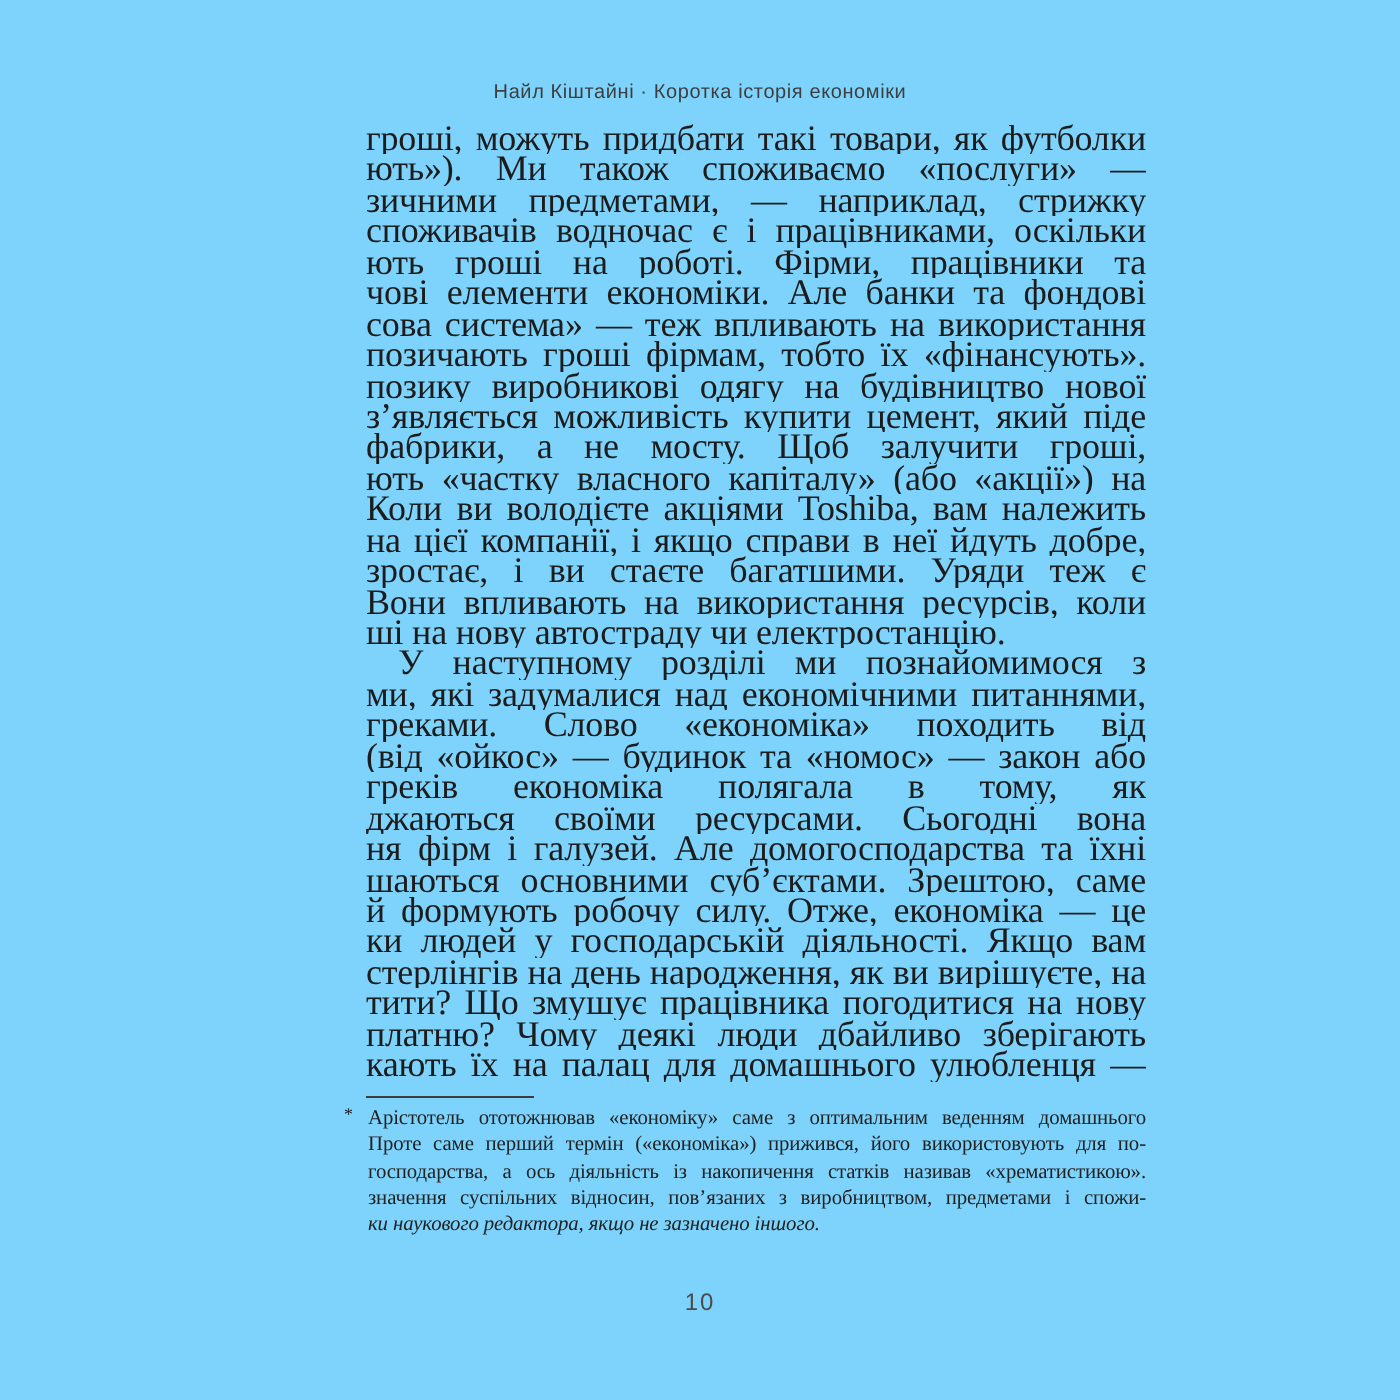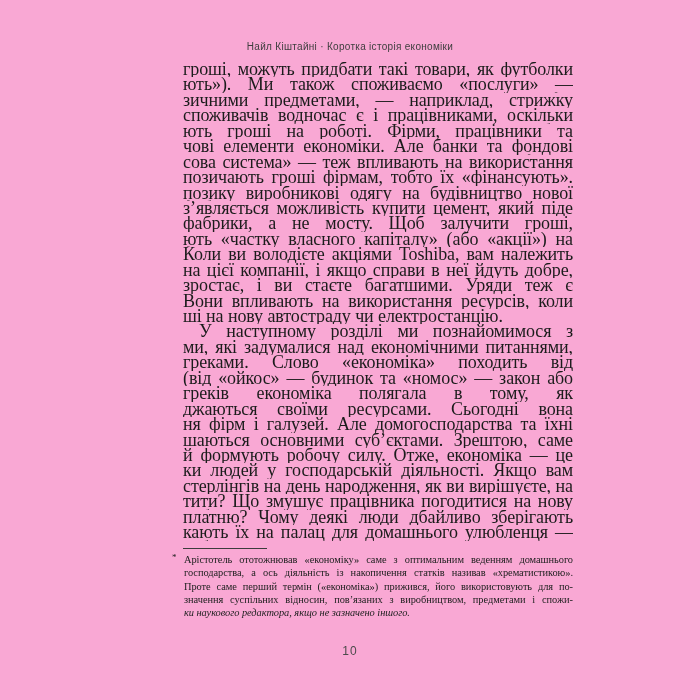--- a/index.html
+++ b/index.html
@@ -1,20 +1,20 @@
 <!DOCTYPE html>
 <html><head>
 <meta charset="utf-8">
 <style>
   html, body { margin: 0; padding: 0; background: #ffffff; }
   .page {
     position: relative;
     width: 700px;
     height: 700px;
-    background: #f9a8d4;
+    background: #7dd3fc;
     font-family: "Liberation Serif", serif;
     overflow: hidden;
   }
   .running-head {
     position: absolute;
     top: 41px;
     left: 0;
     width: 100%;
     text-align: center;
     font-family: "Liberation Sans", sans-serif;
@@ -130,21 +130,21 @@
         <div class="line">платню? Чому деякі люди дбайливо зберігають гроші, а інші тринь-</div>
         <div class="line">кають їх на палац для домашнього улюбленця — собаки?</div>
       </div>
   </div>
 
   <div class="footnote-rule"></div>
 
   <div class="footnote">
     <span class="footnote-marker">*</span>
     <div class="fline">Арістотель ототожнював «економіку» саме з оптимальним веденням домашнього</div>
+    <div class="fline">Проте саме перший термін («економіка») прижився, його використовують для по-</div>
     <div class="fline">господарства, а ось діяльність із накопичення статків називав «хрематистикою».</div>
-    <div class="fline">Проте саме перший термін («економіка») прижився, його використовують для по-</div>
     <div class="fline">значення суспільних відносин, пов’язаних з виробництвом, предметами і спожи-</div>
     <div class="fline no-stretch it">ки наукового редактора, якщо не зазначено іншого.</div>
   </div>
 
   <div class="page-number">10</div>
 
 </div>
 
 </body></html>

